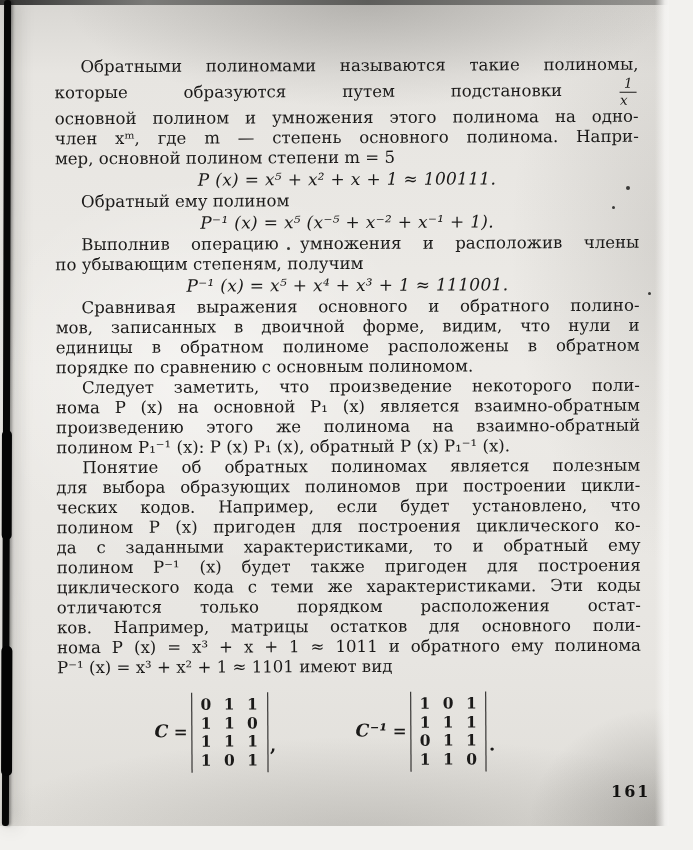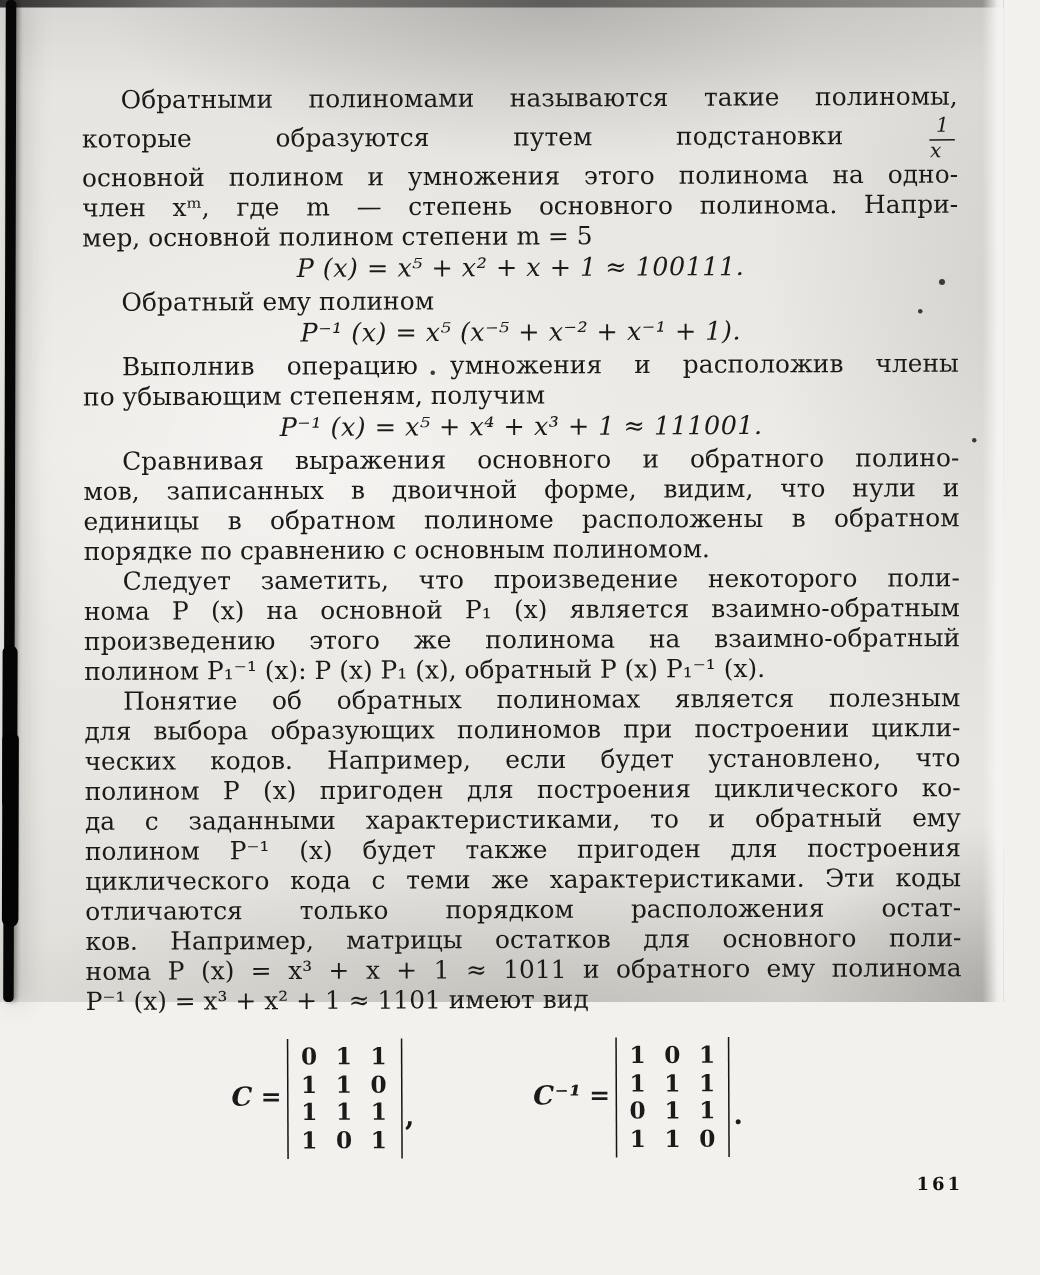--- a/index.html
+++ b/index.html
@@ -4,21 +4,21 @@
 <style>
   * { box-sizing: border-box; }
   html,body { margin:0; padding:0; }
   body {
     width:693px; height:850px; position:relative; overflow:hidden;
     background:#f2f1ee;
     font-family:"DejaVu Serif","Liberation Serif",serif;
   }
   
   .scan {
-    position:absolute; left:0; top:0; width:669px; height:668px;
+    position:absolute; left:0; top:0; width:669px; height:826px;
     background:
       radial-gradient(ellipse 420px 150px at 55% 0%, rgba(92,90,86,0.30), transparent 72%),
       radial-gradient(ellipse 220px 420px at 101% 30%, rgba(120,117,111,0.20), transparent 75%),
       radial-gradient(ellipse 520px 130px at 55% 101%, rgba(108,106,101,0.26), transparent 75%),
       radial-gradient(ellipse 200px 170px at 100% 100%, rgba(80,78,74,0.35), transparent 70%),
       radial-gradient(ellipse 300px 260px at 30% 45%, rgba(255,255,255,0.45), transparent 75%),
       linear-gradient(180deg,#d8d6d2 0%,#e7e5e1 9%,#edebe7 45%,#e7e5e1 80%,#e0ded9 100%);
   }
   .edge-top {
     position:absolute; left:0; top:0; width:100%; height:5px;
@@ -74,21 +74,21 @@
   .det {
     display:inline-block; vertical-align:middle;
     border-left:1.8px solid #161514; border-right:1.8px solid #161514;
     padding:3px 8px; text-align:left;
   }
   .mrow { display:block; line-height:18.5px; font-size:15.5px; font-weight:700; word-spacing:5px; letter-spacing:1px; }
   .mat-punct { font-size:18px; font-weight:700; vertical-align:-14px; margin-left:2px; }
   
   .pagenum {
     position:absolute; left:611px; top:782px;
-    font-weight:700; font-size:12px; letter-spacing:2px; color:#121110;
+    font-weight:700; font-size:16px; letter-spacing:2px; color:#121110;
   }
 </style>
 </head>
 <body>
 
 <div class="scan">
   <div class="edge-top"></div>
   <div class="edge-right"></div>
   <div class="gutter"></div>
 

